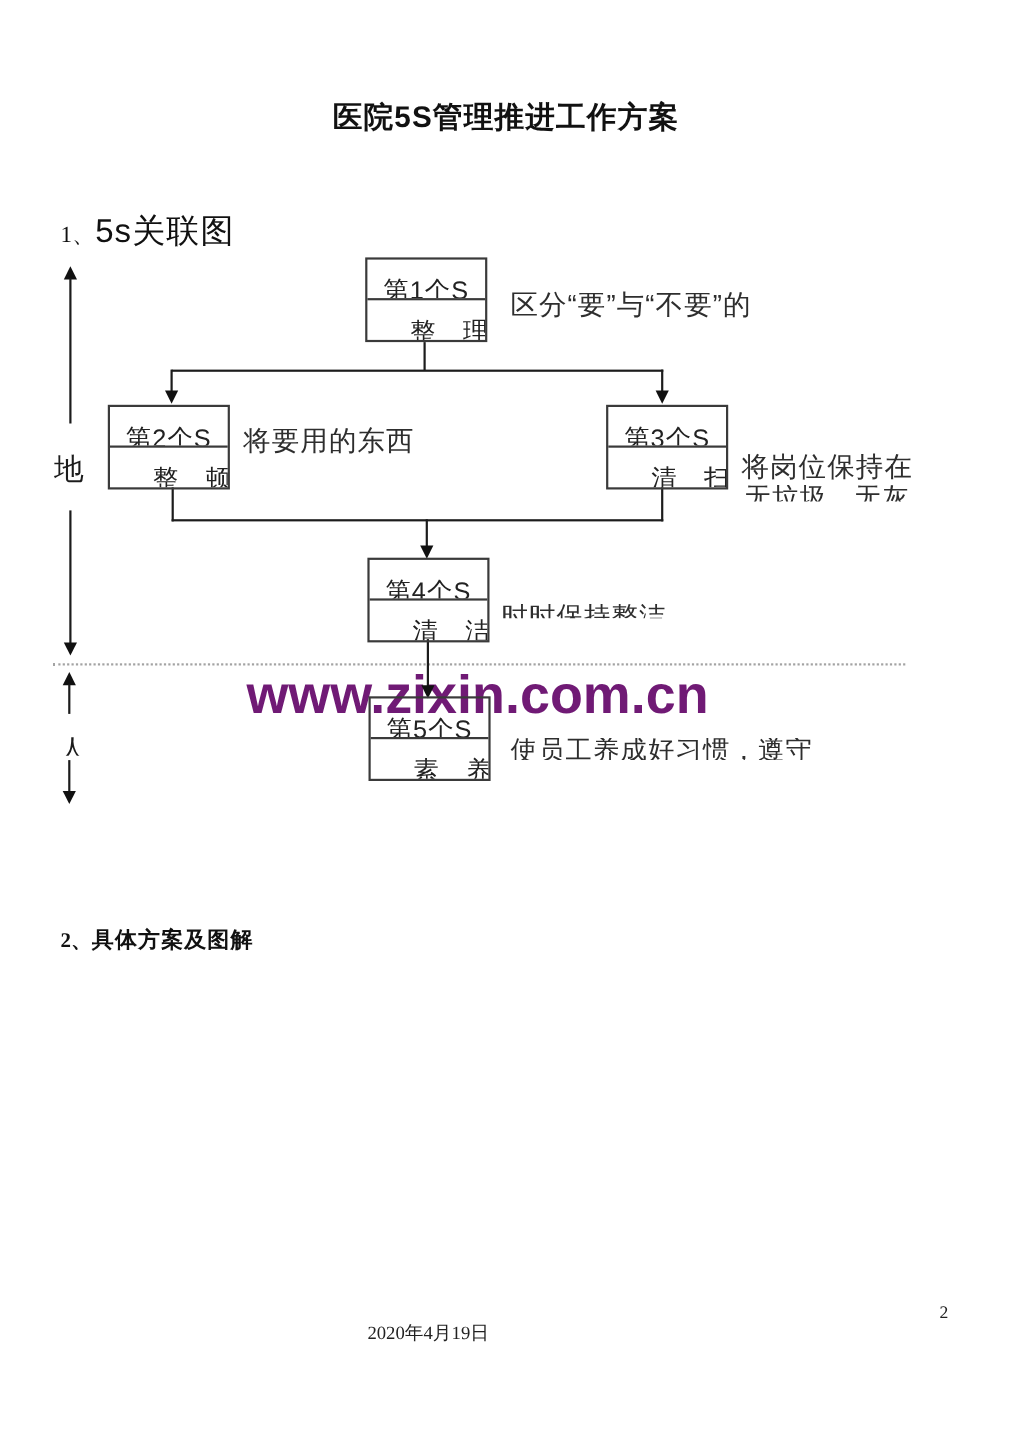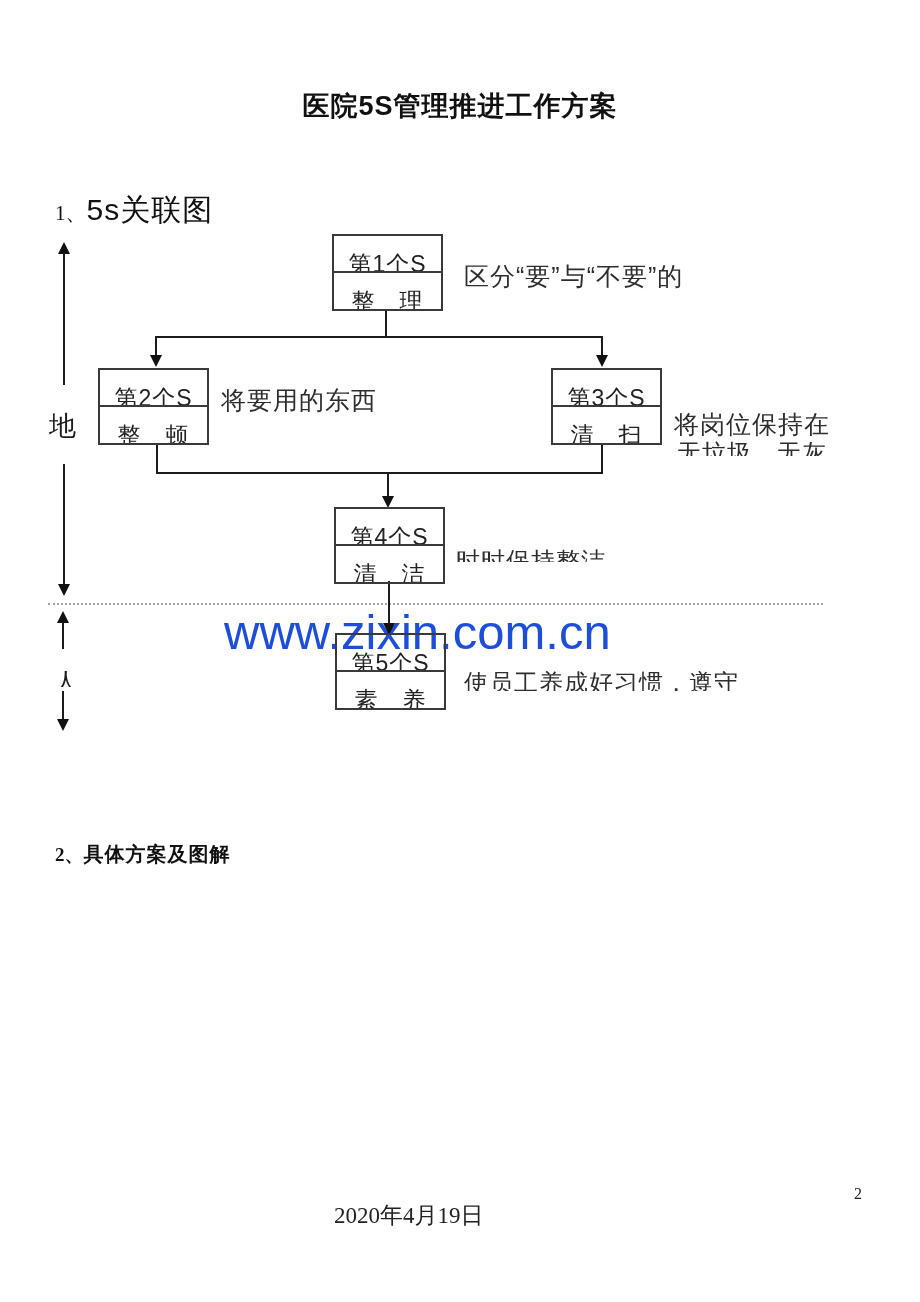--- a/index.html
+++ b/index.html
@@ -29,31 +29,32 @@
   .sec1 { left:55px; top:190px; }
   .sec1 .num { font-family:"Liberation Serif", serif; font-size:21px; color:#111; }
   .sec1 .txt { font-size:30px; color:#111; letter-spacing:1px; }
   .sec2 { left:55px; top:841px; }
   .sec2 .num { font-family:"Liberation Serif", serif; font-size:19px; font-weight:bold; color:#111; }
   .sec2 .txt { font-size:20px; font-weight:bold; color:#111; letter-spacing:1px; }
 
   
   .watermark {
     position:absolute; left:224px; top:604px;
-    font-size:49px; color:#1d4ed8; white-space:nowrap;
+    font-size:49px; color:#701a75; white-space:nowrap;
     z-index:0;
+    font-weight:bold;
   }
 
   
   .fbox {
     position:absolute; width:111px; height:77px;
     border:2px solid #3a3a3a; background:transparent; z-index:2;
   }
   .fbox .c1 { height:37px; border-bottom:2px solid #3a3a3a; overflow:hidden; text-align:center; }
-  .fbox .c2 { height:36px; overflow:hidden; text-align:center; }
+  .fbox .c2 { height:36px; overflow:hidden; text-align:left;padding-left:39px; }
   .fbox span {
     display:block; font-size:23px; line-height:23px;
     margin-top:17px; letter-spacing:1px; color:#222; white-space:nowrap;
   }
 
   
   .vline { position:absolute; width:2px; background:#1c1c1c; z-index:1; }
   .hline { position:absolute; height:2px; background:#1c1c1c; z-index:1; }
   .dotline { position:absolute; height:0; border-top:2px dotted #a3a3a3; z-index:1; }
   .ah { position:absolute; width:0; height:0; z-index:1; }
@@ -71,21 +72,21 @@
     color:#2e2e2e; white-space:nowrap; letter-spacing:1px;
   }
 
   .axis-label { position:absolute; color:#1c1c1c; z-index:2; }
   .axis-top   { left:49px; top:408px; font-size:27px; }
   .axis-bottom-wrap { left:54px; top:670px; width:28px; height:17px; }
   .axis-bottom-wrap span { display:block; font-size:24px; line-height:24px; color:#1c1c1c; }
 
   .footer-date {
     position:absolute; left:334px; top:1200px;
-    font-family:"Liberation Serif", serif; font-size:23px; color:#222;
+    font-family:"Liberation Serif", serif; font-size:17px; color:#222;
   }
   .page-number {
     position:absolute; left:854px; top:1185px;
     font-family:"Liberation Serif", serif; font-size:16px; color:#222;
   }
 </style>
 </head>
 <body>
 
 <div class="page">

